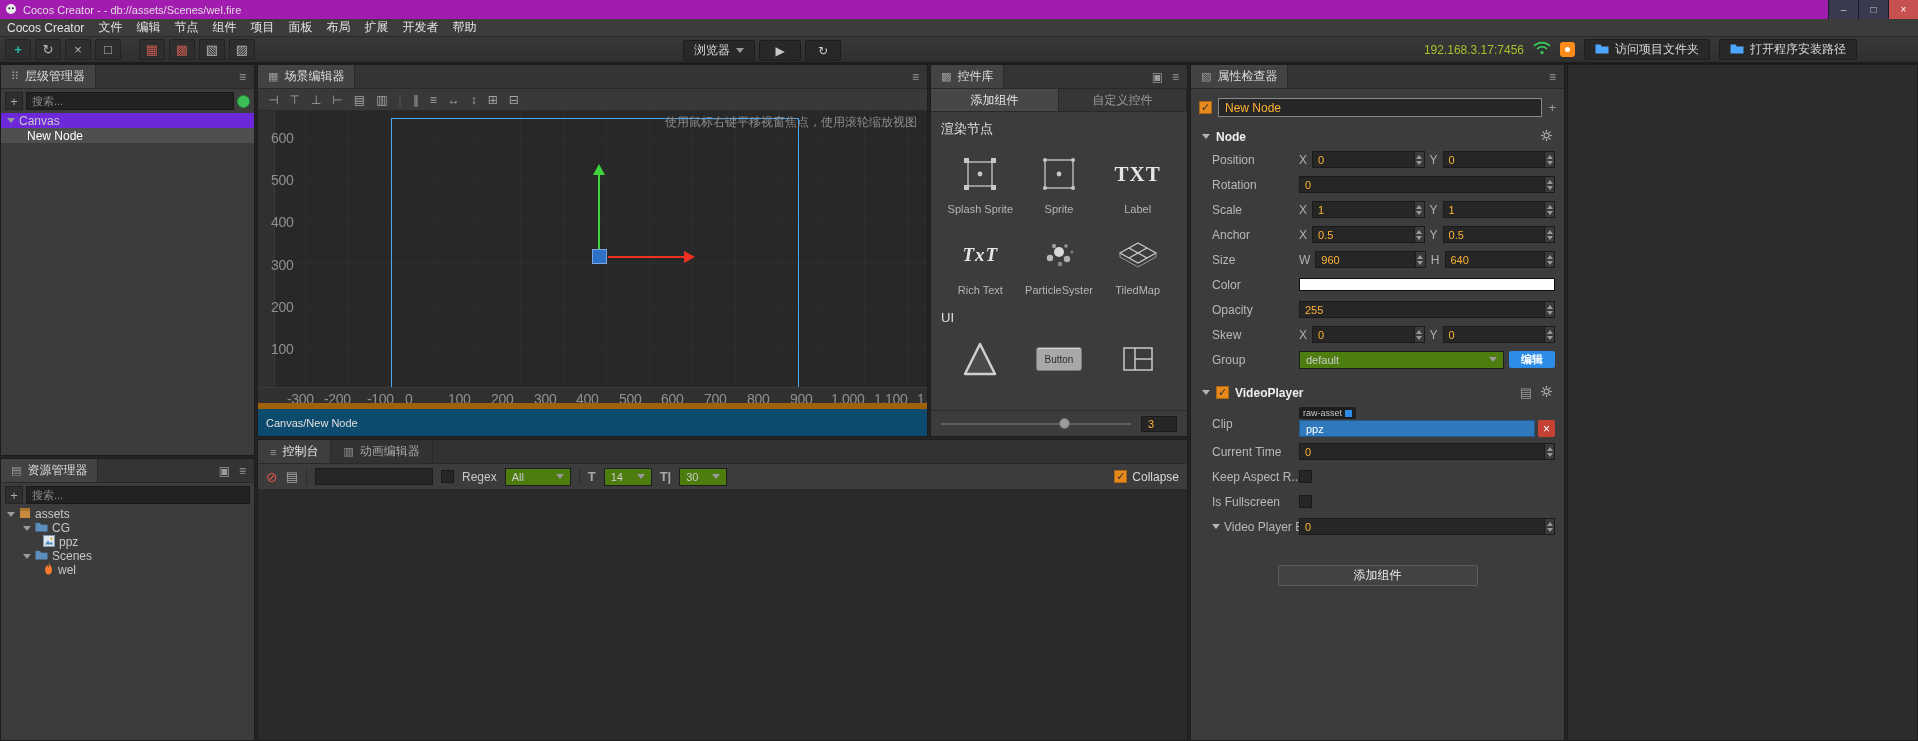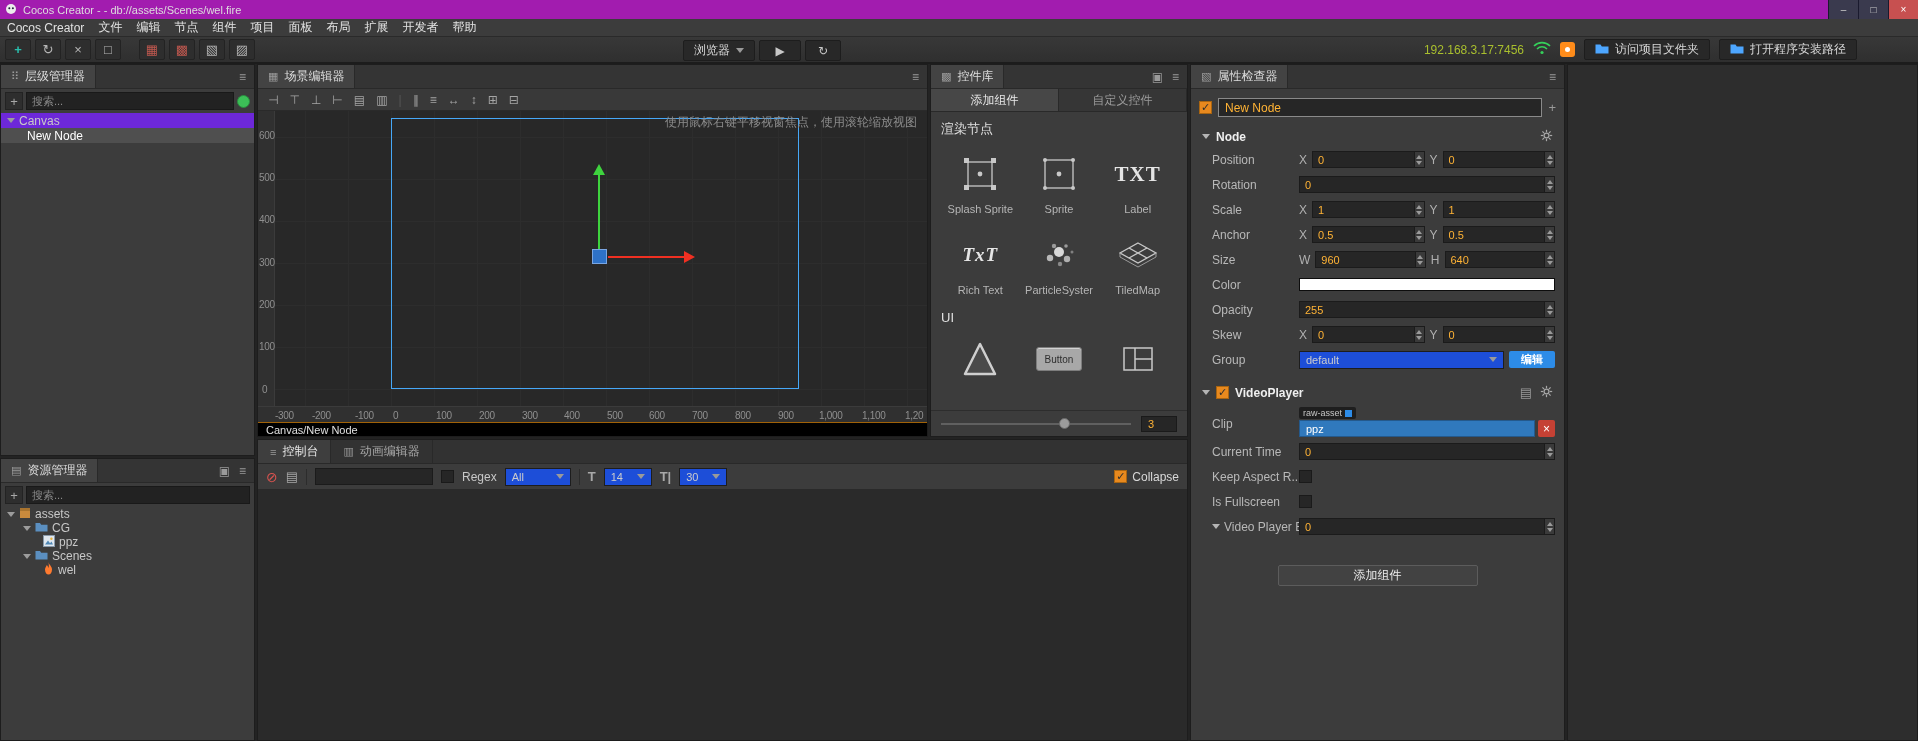--- a/index.html
+++ b/index.html
@@ -58,29 +58,29 @@
   #assets .tree-row { height:14px; }
 
   
   #scene { left:257px; top:0; width:671px; height:373px; }
   .scene-toolbar { height:22px; background:#393939; border-bottom:1px solid #2a2a2a; display:flex; align-items:center; gap:11px; padding:0 10px; color:#a5a5a5; font-size:12px; flex:none; }
   .scene-canvas { position:relative; flex:1; background-color:#282828;
     background-image: linear-gradient(#2d2d2d 1px, transparent 1px), linear-gradient(90deg, #2d2d2d 1px, transparent 1px);
     background-size: 43px 42px; background-position: 4px 26px; overflow:hidden; }
   .ruler-v { position:absolute; left:0; top:0; bottom:16px; width:17px; background:#303030; border-right:1px solid #3b3b3b; z-index:6; }
   .ruler-h { position:absolute; left:0; right:0; bottom:0; height:16px; background:#303030; border-top:1px solid #3b3b3b; z-index:6; }
-  .rl { position:absolute; color:#8f8f8f; font-size:10px; letter-spacing:-0.3px; white-space:nowrap; }
+  .rl { position:absolute; color:#8f8f8f; font-size:14px; letter-spacing:-0.3px; white-space:nowrap;padding-left:12px; }
   .design-rect { position:absolute; left:133px; top:7px; width:408px; height:271px; border:1px solid #46a8f8; z-index:2; }
   .gizmo-square { position:absolute; left:334px; top:138px; width:15px; height:15px; background:#2e72c8; border:1px solid #7aa6e2; z-index:4; }
   .gizmo-y-line { position:absolute; left:340px; top:64px; width:2px; height:74px; background:#3ed33e; z-index:4; }
   .gizmo-y-head { position:absolute; left:335px; top:53px; width:0; height:0; border-left:6px solid transparent; border-right:6px solid transparent; border-bottom:11px solid #3ed33e; z-index:4; }
   .gizmo-x-line { position:absolute; left:350px; top:145px; width:76px; height:2px; background:#f03022; z-index:4; }
   .gizmo-x-head { position:absolute; left:426px; top:140px; width:0; height:0; border-top:6px solid transparent; border-bottom:6px solid transparent; border-left:11px solid #f03022; z-index:4; }
   .scene-hint { position:absolute; right:10px; top:3px; color:#8c8c8c; font-size:12px; z-index:5; }
-  .scene-status { height:14px; background:#000000; border-top:1px solid #a16207; color:#e0e0e0; font-size:11px; display:flex; align-items:center; padding-left:8px; flex:none; }
+  .scene-status { height:33px; background:#0c4a6e; border-top:6px solid #a16207; color:#e0e0e0; font-size:11px; display:flex; align-items:center; padding-left:8px; flex:none; }
 
   
   #widgets { left:930px; top:0; width:258px; height:373px; }
   .widget-tabs { height:23px; display:flex; flex:none; background:#323232; border-bottom:1px solid #292929; }
   .widget-tab { flex:1; display:flex; align-items:center; justify-content:center; font-size:12px; color:#9a9a9a; background:#363636; border-right:1px solid #292929; }
   .widget-tab.active { background:#474747; color:#e8e8e8; }
   .widgets-content { flex:1; padding:6px 10px 0; overflow:hidden; }
   .w-section { color:#e0e0e0; font-size:13px; margin:2px 0 12px; }
   .w-section.ui { margin:14px 0 10px; }
   .w-grid { display:grid; grid-template-columns:repeat(3,1fr); row-gap:16px; text-align:center; }
@@ -98,21 +98,21 @@
   
   #console { left:257px; top:375px; width:931px; height:302px; }
   .console-tabrow { height:24px; background:#323232; display:flex; border-bottom:1px solid #292929; flex:none; }
   .console-tab { display:flex; align-items:center; gap:6px; padding:0 12px; color:#a8a8a8; font-size:12px; border-right:1px solid #292929; }
   .console-tab.active { background:#3e3e3e; color:#e8e8e8; }
   .console-toolbar { height:26px; background:#3c3c3c; border-bottom:1px solid #2a2a2a; display:flex; align-items:center; gap:8px; padding:0 8px; flex:none; }
   .c-icon { color:#a8a8a8; font-size:13px; }
   .c-icon.redx { color:#d9534f; font-size:14px; }
   .vdiv { width:1px; height:16px; background:#2c2c2c; }
   .c-input { width:118px; height:17px; background:#262626; border:1px solid #1b1b1b; color:#ccc; font-size:11px; padding:0 4px; outline:none; }
-  .fake-select { height:18px; background:#1d4ed8; border:1px solid #1d1d1d; display:flex; align-items:center; justify-content:space-between; padding:0 6px; color:#ccc; font-size:11px; gap:8px; }
+  .fake-select { height:18px; background:#4d7c0f; border:1px solid #1d1d1d; display:flex; align-items:center; justify-content:space-between; padding:0 6px; color:#ccc; font-size:11px; gap:8px; }
   .cbx { width:13px; height:13px; flex:none; border:1px solid #1a1a1a; background:#262626; position:relative; }
   .cbx.on { background:#e8891e; border-color:#a96511; }
   .cbx.on::after { content:"✓"; position:absolute; left:1px; top:-1px; font-size:11px; line-height:13px; color:#2e2e2e; font-weight:bold; }
   .console-body { flex:1; background:#2a2a2a; }
   .console-right { margin-left:auto; display:flex; align-items:center; gap:5px; color:#d8d8d8; }
 
   
   #inspector { left:1190px; top:0; width:375px; height:677px; }
   .insp-body { flex:1; padding:4px 6px 0; overflow:hidden; }
   .name-row { display:flex; align-items:center; gap:6px; margin:5px 2px 9px; }

